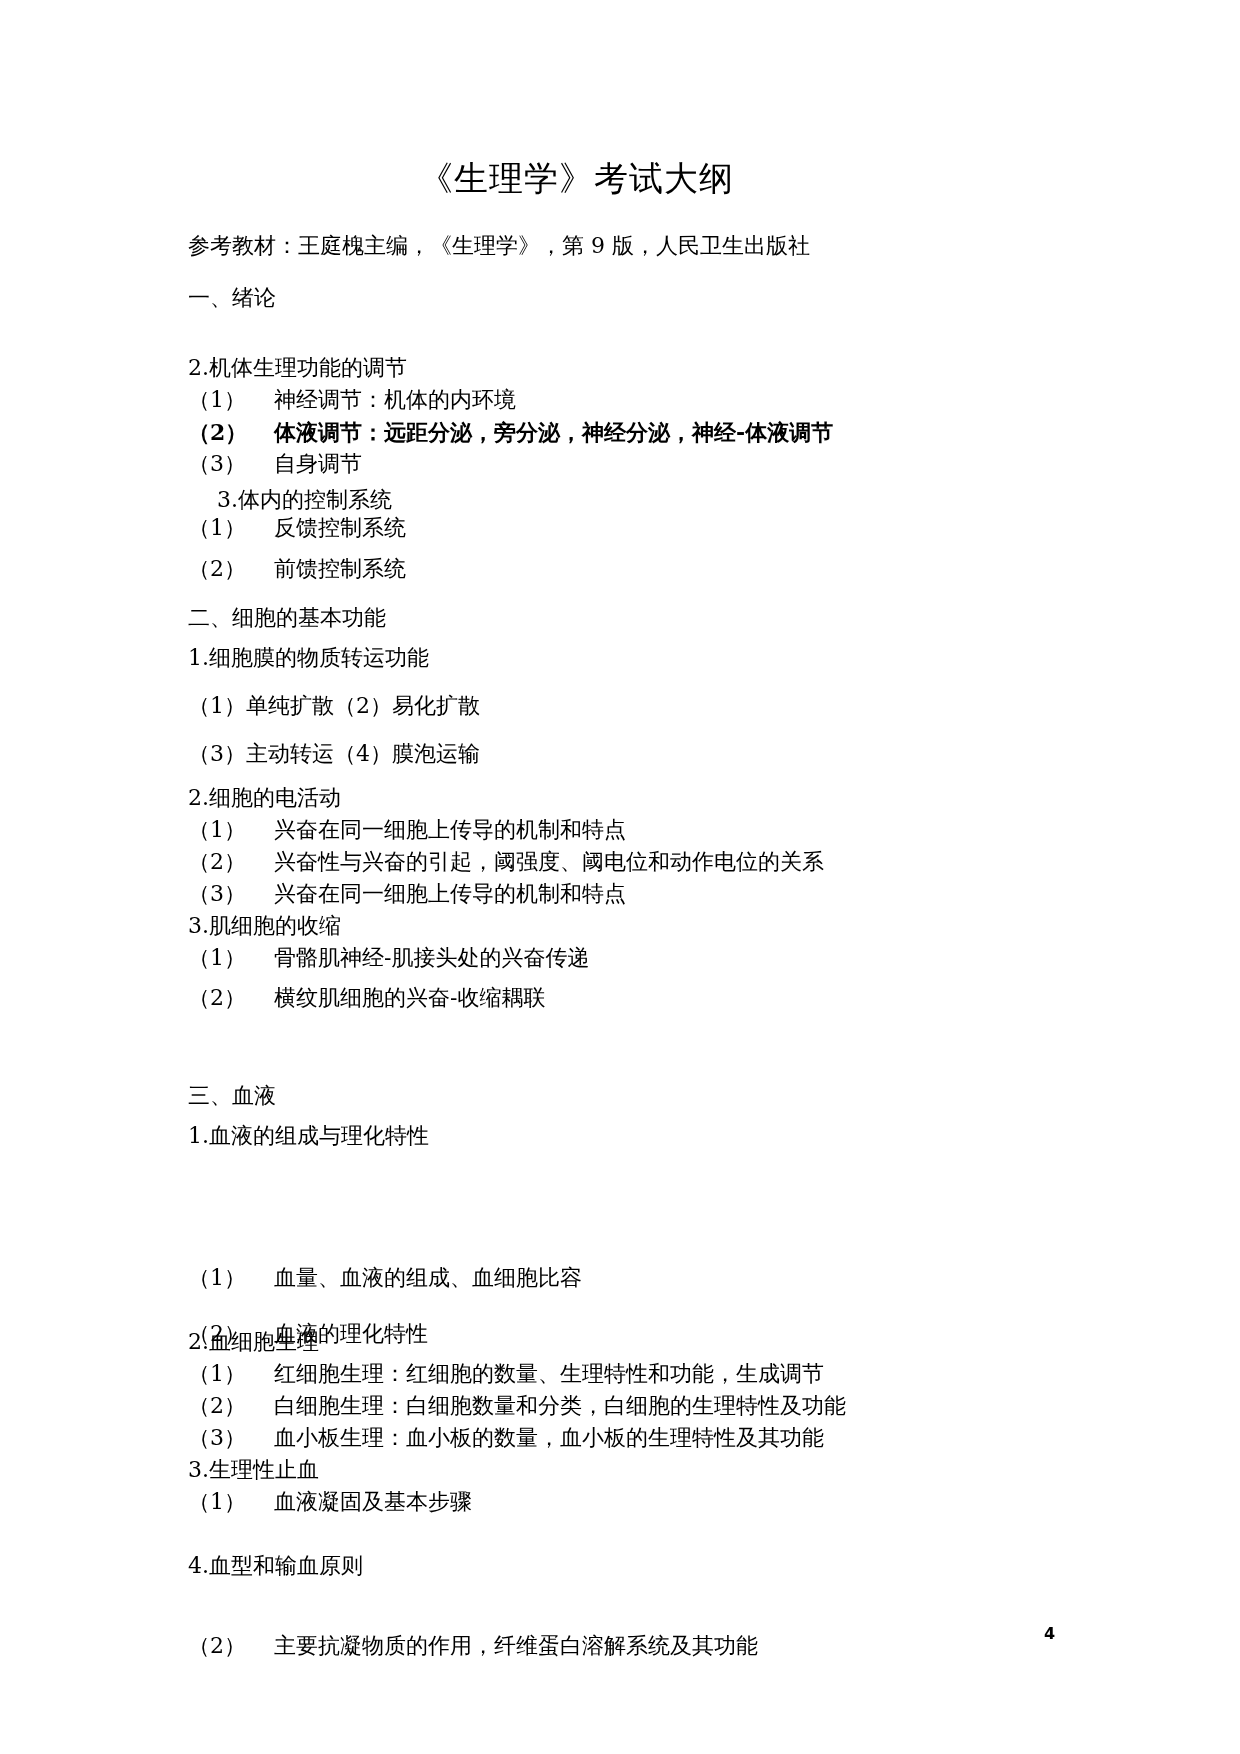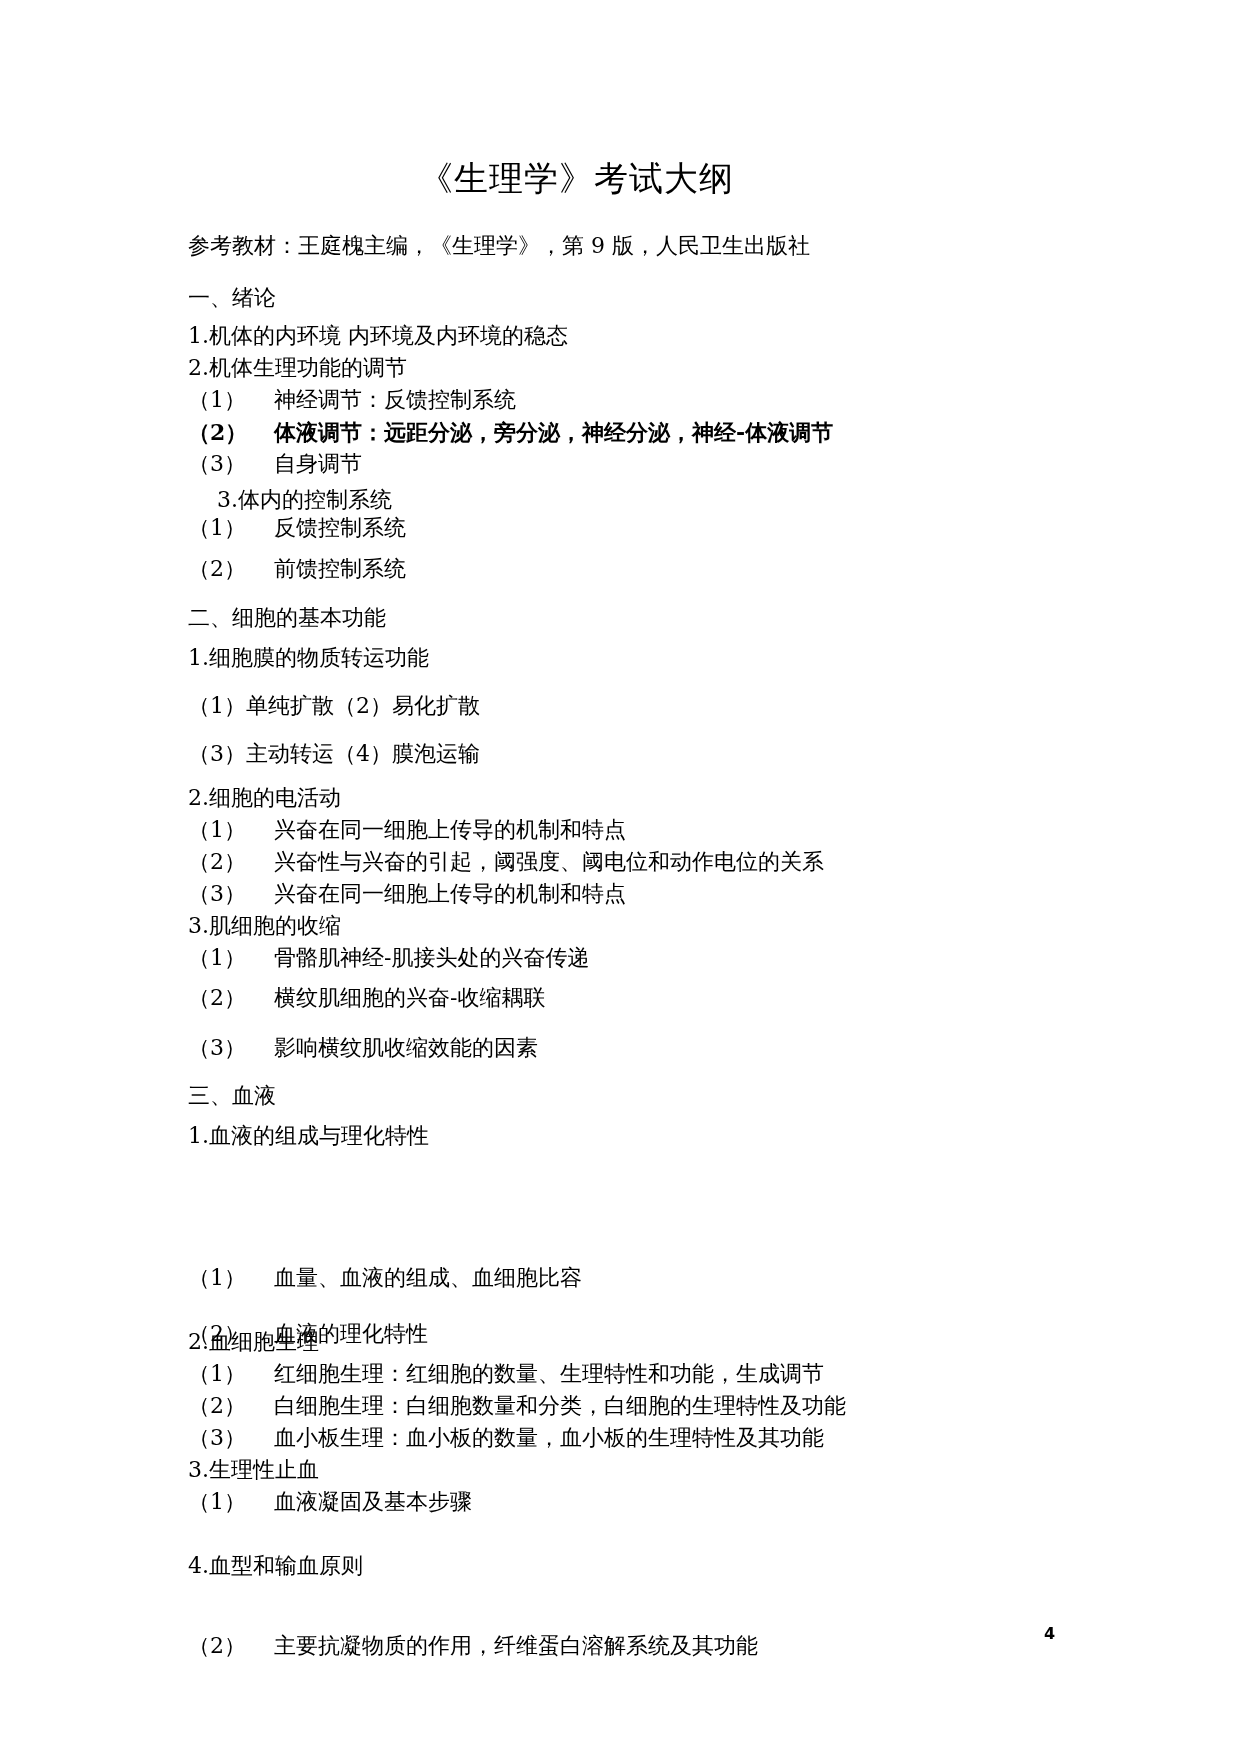--- a/index.html
+++ b/index.html
@@ -18,41 +18,39 @@
 </head>
 <body>
 
 <div class="page">
 
   <div class="title">《生理学》考试大纲</div>
 
   <div class="line ref" style="top:232px;">参考教材：王庭槐主编，《生理学》，第 9 版，人民卫生出版社</div>
 
   <div class="line sec" style="top:284px;">一、绪论</div>
-  <div class="line" style="top:322px;">1.机体的内环境 内环境及内环境的稳态</div>
   <div class="line" style="top:354px;">2.机体生理功能的调节</div>
-  <div class="line sub" style="top:386px;"><span class="num">（1）</span><span>神经调节：反馈控制系统</span></div>
+  <div class="line sub" style="top:386px;"><span class="num">（1）</span><span>神经调节：机体的内环境</span></div>
   <div class="line sub" style="top:418px;font-weight:bold;"><span class="num">（2）</span><span>体液调节：远距分泌，旁分泌，神经分泌，神经-体液调节</span></div>
   <div class="line sub" style="top:450px;"><span class="num">（3）</span><span>自身调节</span></div>
   <div class="line" style="top:486px;margin-left:29px;">3.体内的控制系统</div>
   <div class="line sub" style="top:514px;"><span class="num">（1）</span><span>反馈控制系统</span></div>
   <div class="line sub" style="top:555px;"><span class="num">（2）</span><span>前馈控制系统</span></div>
 
   <div class="line sec" style="top:604px;">二、细胞的基本功能</div>
   <div class="line" style="top:644px;">1.细胞膜的物质转运功能</div>
   <div class="line" style="top:692px;">（1）单纯扩散（2）易化扩散</div>
   <div class="line" style="top:740px;">（3）主动转运（4）膜泡运输</div>
   <div class="line" style="top:784px;">2.细胞的电活动</div>
   <div class="line sub" style="top:816px;"><span class="num">（1）</span><span>兴奋在同一细胞上传导的机制和特点</span></div>
   <div class="line sub" style="top:848px;"><span class="num">（2）</span><span>兴奋性与兴奋的引起，阈强度、阈电位和动作电位的关系</span></div>
   <div class="line sub" style="top:880px;"><span class="num">（3）</span><span>兴奋在同一细胞上传导的机制和特点</span></div>
   <div class="line" style="top:912px;">3.肌细胞的收缩</div>
   <div class="line sub" style="top:944px;"><span class="num">（1）</span><span>骨骼肌神经-肌接头处的兴奋传递</span></div>
   <div class="line sub" style="top:984px;"><span class="num">（2）</span><span>横纹肌细胞的兴奋-收缩耦联</span></div>
-  <div class="line sub" style="top:1034px;"><span class="num">（3）</span><span>影响横纹肌收缩效能的因素</span></div>
 
   <div class="line sec" style="top:1082px;">三、血液</div>
   <div class="line" style="top:1122px;">1.血液的组成与理化特性</div>
   <div class="line sub" style="top:1264px;"><span class="num">（1）</span><span>血量、血液的组成、血细胞比容</span></div>
   <div class="line sub" style="top:1296px;margin-top:24px;"><span class="num">（2）</span><span>血液的理化特性</span></div>
   <div class="line" style="top:1328px;">2.血细胞生理</div>
   <div class="line sub" style="top:1360px;"><span class="num">（1）</span><span>红细胞生理：红细胞的数量、生理特性和功能，生成调节</span></div>
   <div class="line sub" style="top:1392px;"><span class="num">（2）</span><span>白细胞生理：白细胞数量和分类，白细胞的生理特性及功能</span></div>
   <div class="line sub" style="top:1424px;"><span class="num">（3）</span><span>血小板生理：血小板的数量，血小板的生理特性及其功能</span></div>
   <div class="line" style="top:1456px;">3.生理性止血</div>

